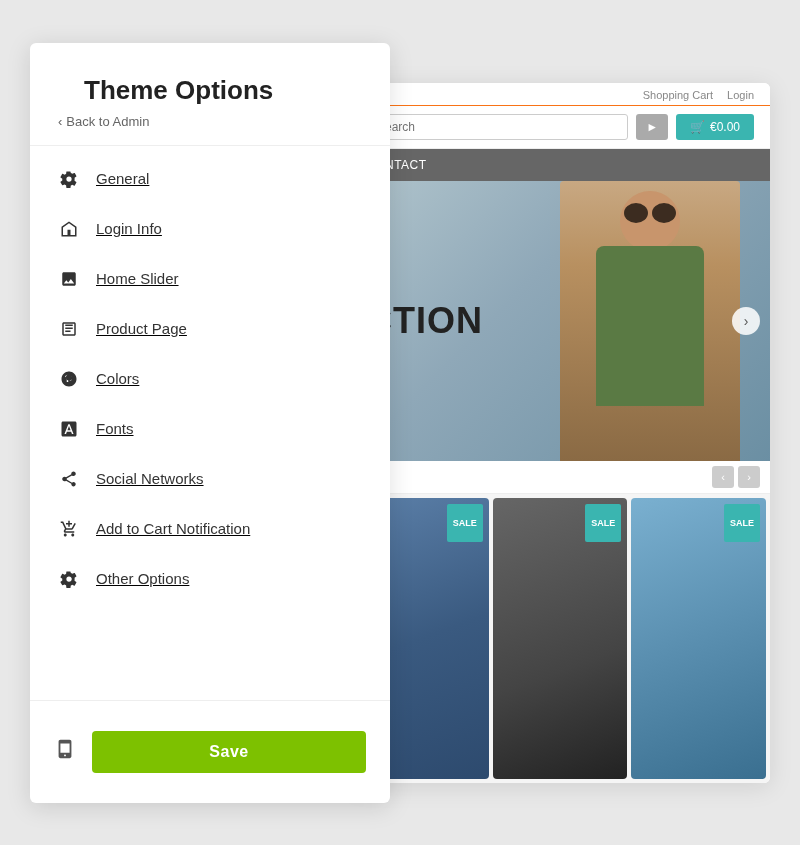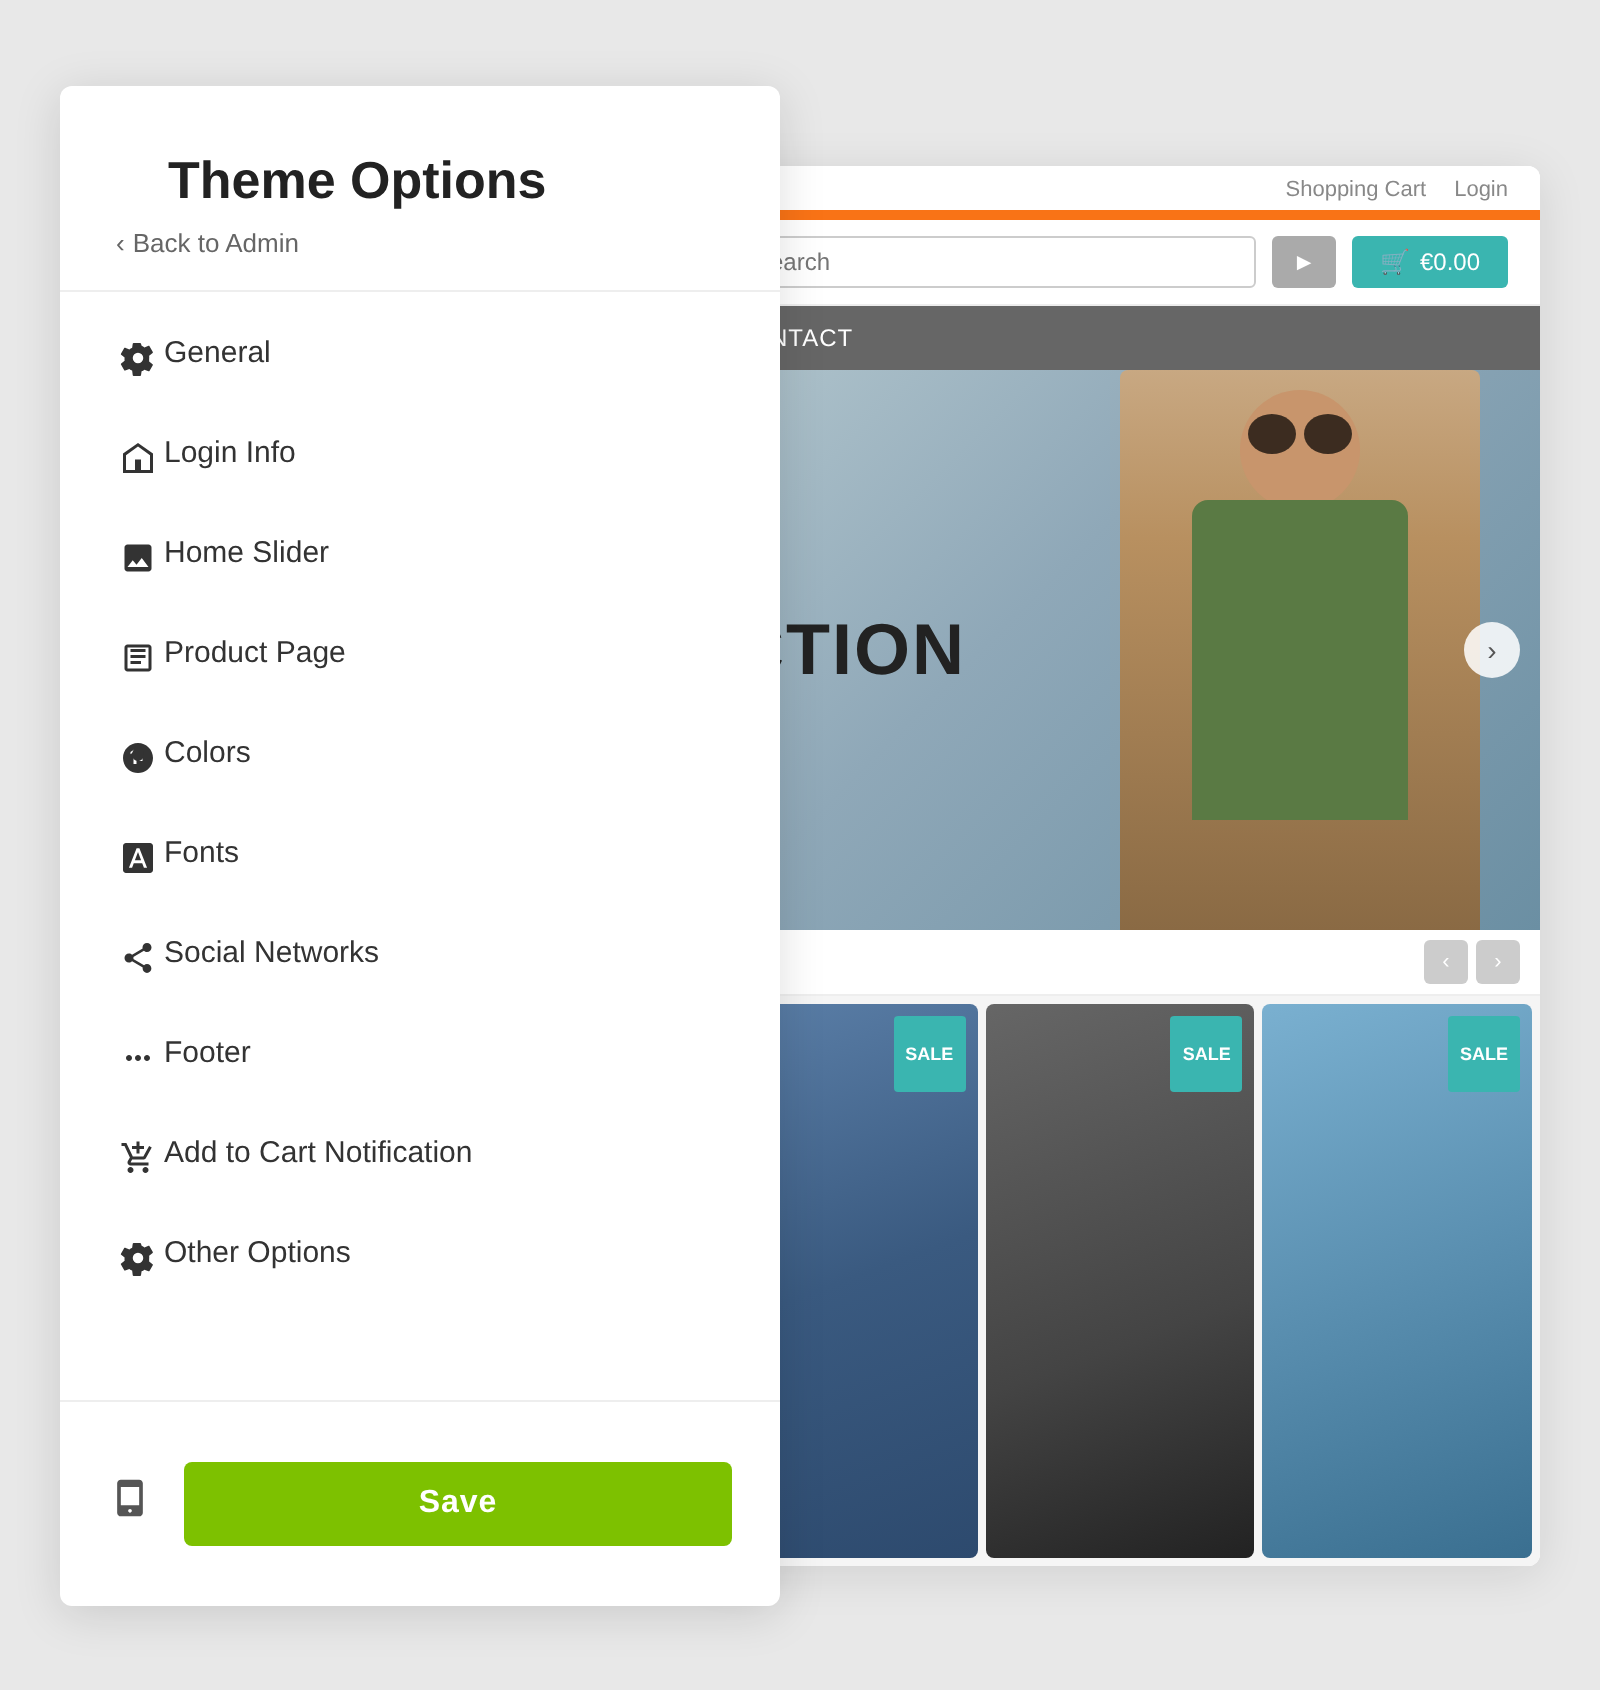--- a/index.html
+++ b/index.html
@@ -63,25 +63,26 @@
     }
 
     .sidebar-nav {
       flex: 1;
       overflow-y: auto;
       padding: 8px 0;
     }
 
     .nav-item {
       display: flex;
-      align-items: flex-start;
-      gap: 2px;
+      align-items: center;
+      gap: 16px;
       padding: 14px 28px;
       cursor: pointer;
       transition: background 0.15s;
+      text-decoration: underline;
     }
 
     .nav-icon {
       width: 22px;
       height: 22px;
       display: flex;
       align-items: center;
       justify-content: center;
       color: #333;
       font-size: 17px;
@@ -144,21 +145,21 @@
 
     .preview-topbar {
       background: #fff;
       padding: 6px 16px 4px;
       display: flex;
       justify-content: flex-end;
       align-items: flex-start;
       gap: 14px;
       font-size: 11px;
       color: #888;
-      border-bottom: 5px solid #f97316;
+      border-bottom: 1px solid #f97316;
     }
 
     .preview-search-row {
       padding: 8px 16px;
       display: flex;
       align-items: center;
       gap: 8px;
       border-bottom: 1px solid #eee;
     }
 
@@ -482,28 +483,20 @@
 
       <div class="nav-item">
         <div class="nav-icon">
           <svg width="18" height="18" viewBox="0 0 24 24" fill="currentColor">
               <path d="M18 16.08c-.76 0-1.44.3-1.96.77L8.91 12.7c.05-.23.09-.46.09-.7s-.04-.47-.09-.7l7.05-4.11c.54.5 1.25.81 2.04.81 1.66 0 3-1.34 3-3s-1.34-3-3-3-3 1.34-3 3c0 .24.04.47.09.7L8.04 9.81C7.5 9.31 6.79 9 6 9c-1.66 0-3 1.34-3 3s1.34 3 3 3c.79 0 1.5-.31 2.04-.81l7.12 4.16c-.05.21-.08.43-.08.65 0 1.61 1.31 2.92 2.92 2.92s2.92-1.31 2.92-2.92-1.31-2.92-2.92-2.92z"></path>
             </svg>
         </div>
         <span class="nav-label">Social Networks</span>
       </div>
 
-      <div class="nav-item">
-        <div class="nav-icon">
-          <svg width="18" height="18" viewBox="0 0 24 24" fill="currentColor">
-              <path d="M6 10c-1.1 0-2 .9-2 2s.9 2 2 2 2-.9 2-2-.9-2-2-2zm12 0c-1.1 0-2 .9-2 2s.9 2 2 2 2-.9 2-2-.9-2-2-2zm-6 0c-1.1 0-2 .9-2 2s.9 2 2 2 2-.9 2-2-.9-2-2-2z"></path>
-            </svg>
-        </div>
-        <span class="nav-label">Footer</span>
-      </div>
 
       <div class="nav-item">
         <div class="nav-icon">
           <svg width="18" height="18" viewBox="0 0 24 24" fill="currentColor">
               <path d="M11 9h2V6h3V4h-3V1h-2v3H8v2h3v3zm-4 9c-1.1 0-1.99.9-1.99 2S5.9 22 7 22s2-.9 2-2-.9-2-2-2zm10 0c-1.1 0-1.99.9-1.99 2s.89 2 1.99 2 2-.9 2-2-.9-2-2-2zm-9.83-3.25l.03-.12.9-1.63h7.45c.75 0 1.41-.41 1.75-1.03l3.86-7.01L19.42 4h-.01l-1.1 2-2.76 5H8.53l-.13-.27L6.16 6l-.95-2-.94-2H1v2h2l3.6 7.59-1.35 2.45c-.16.28-.25.61-.25.96 0 1.1.9 2 2 2h12v-2H7.42c-.13 0-.25-.11-.25-.25z"></path>
             </svg>
         </div>
         <span class="nav-label">Add to Cart Notification</span>
       </div>
 

